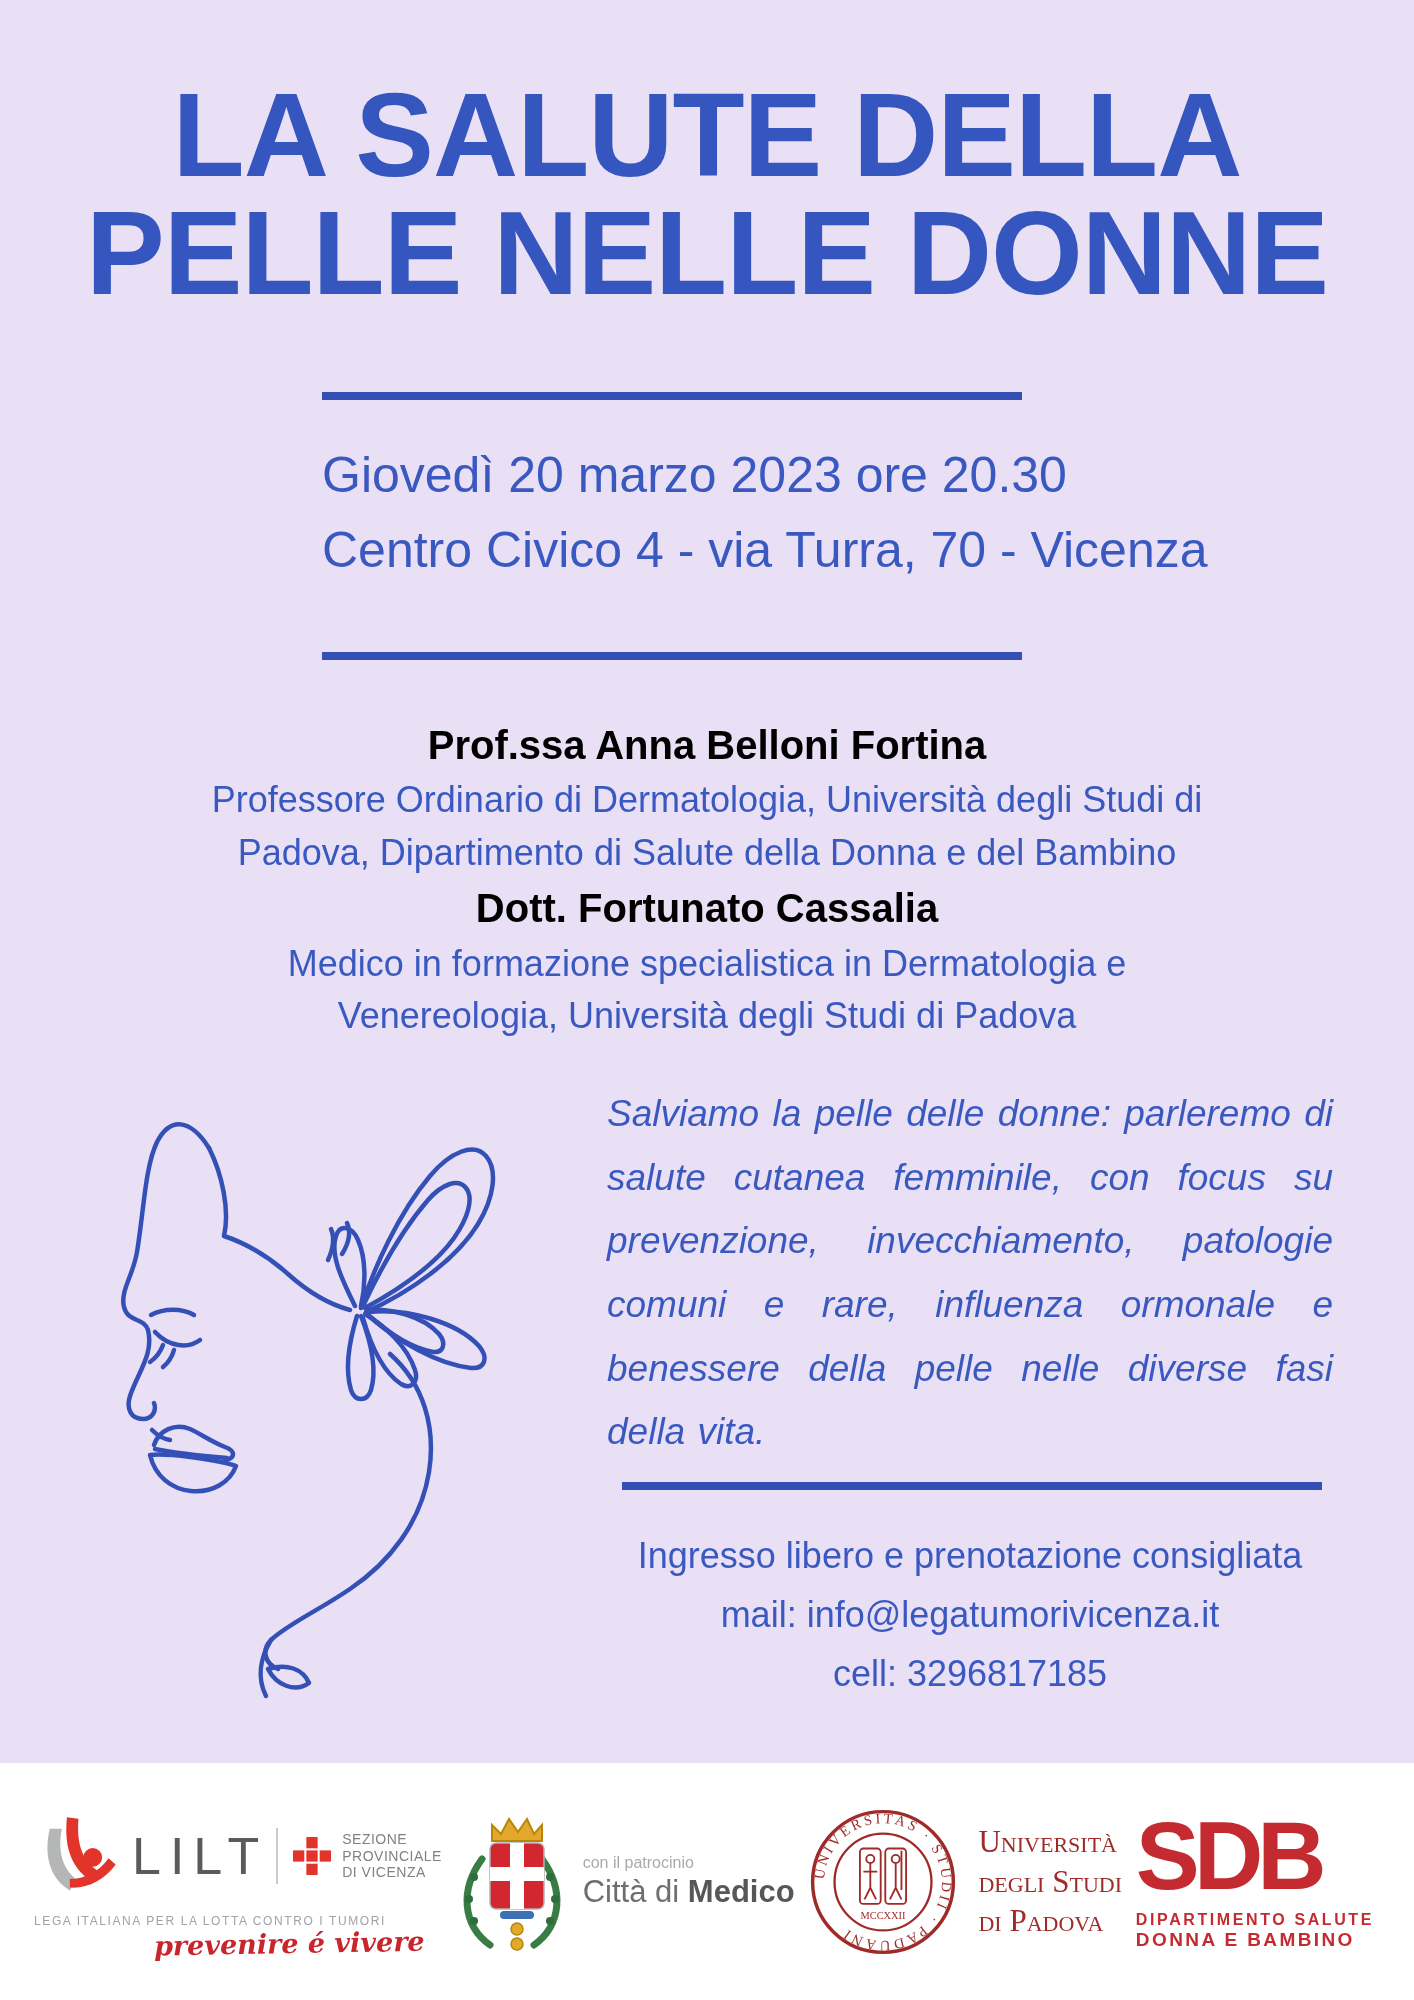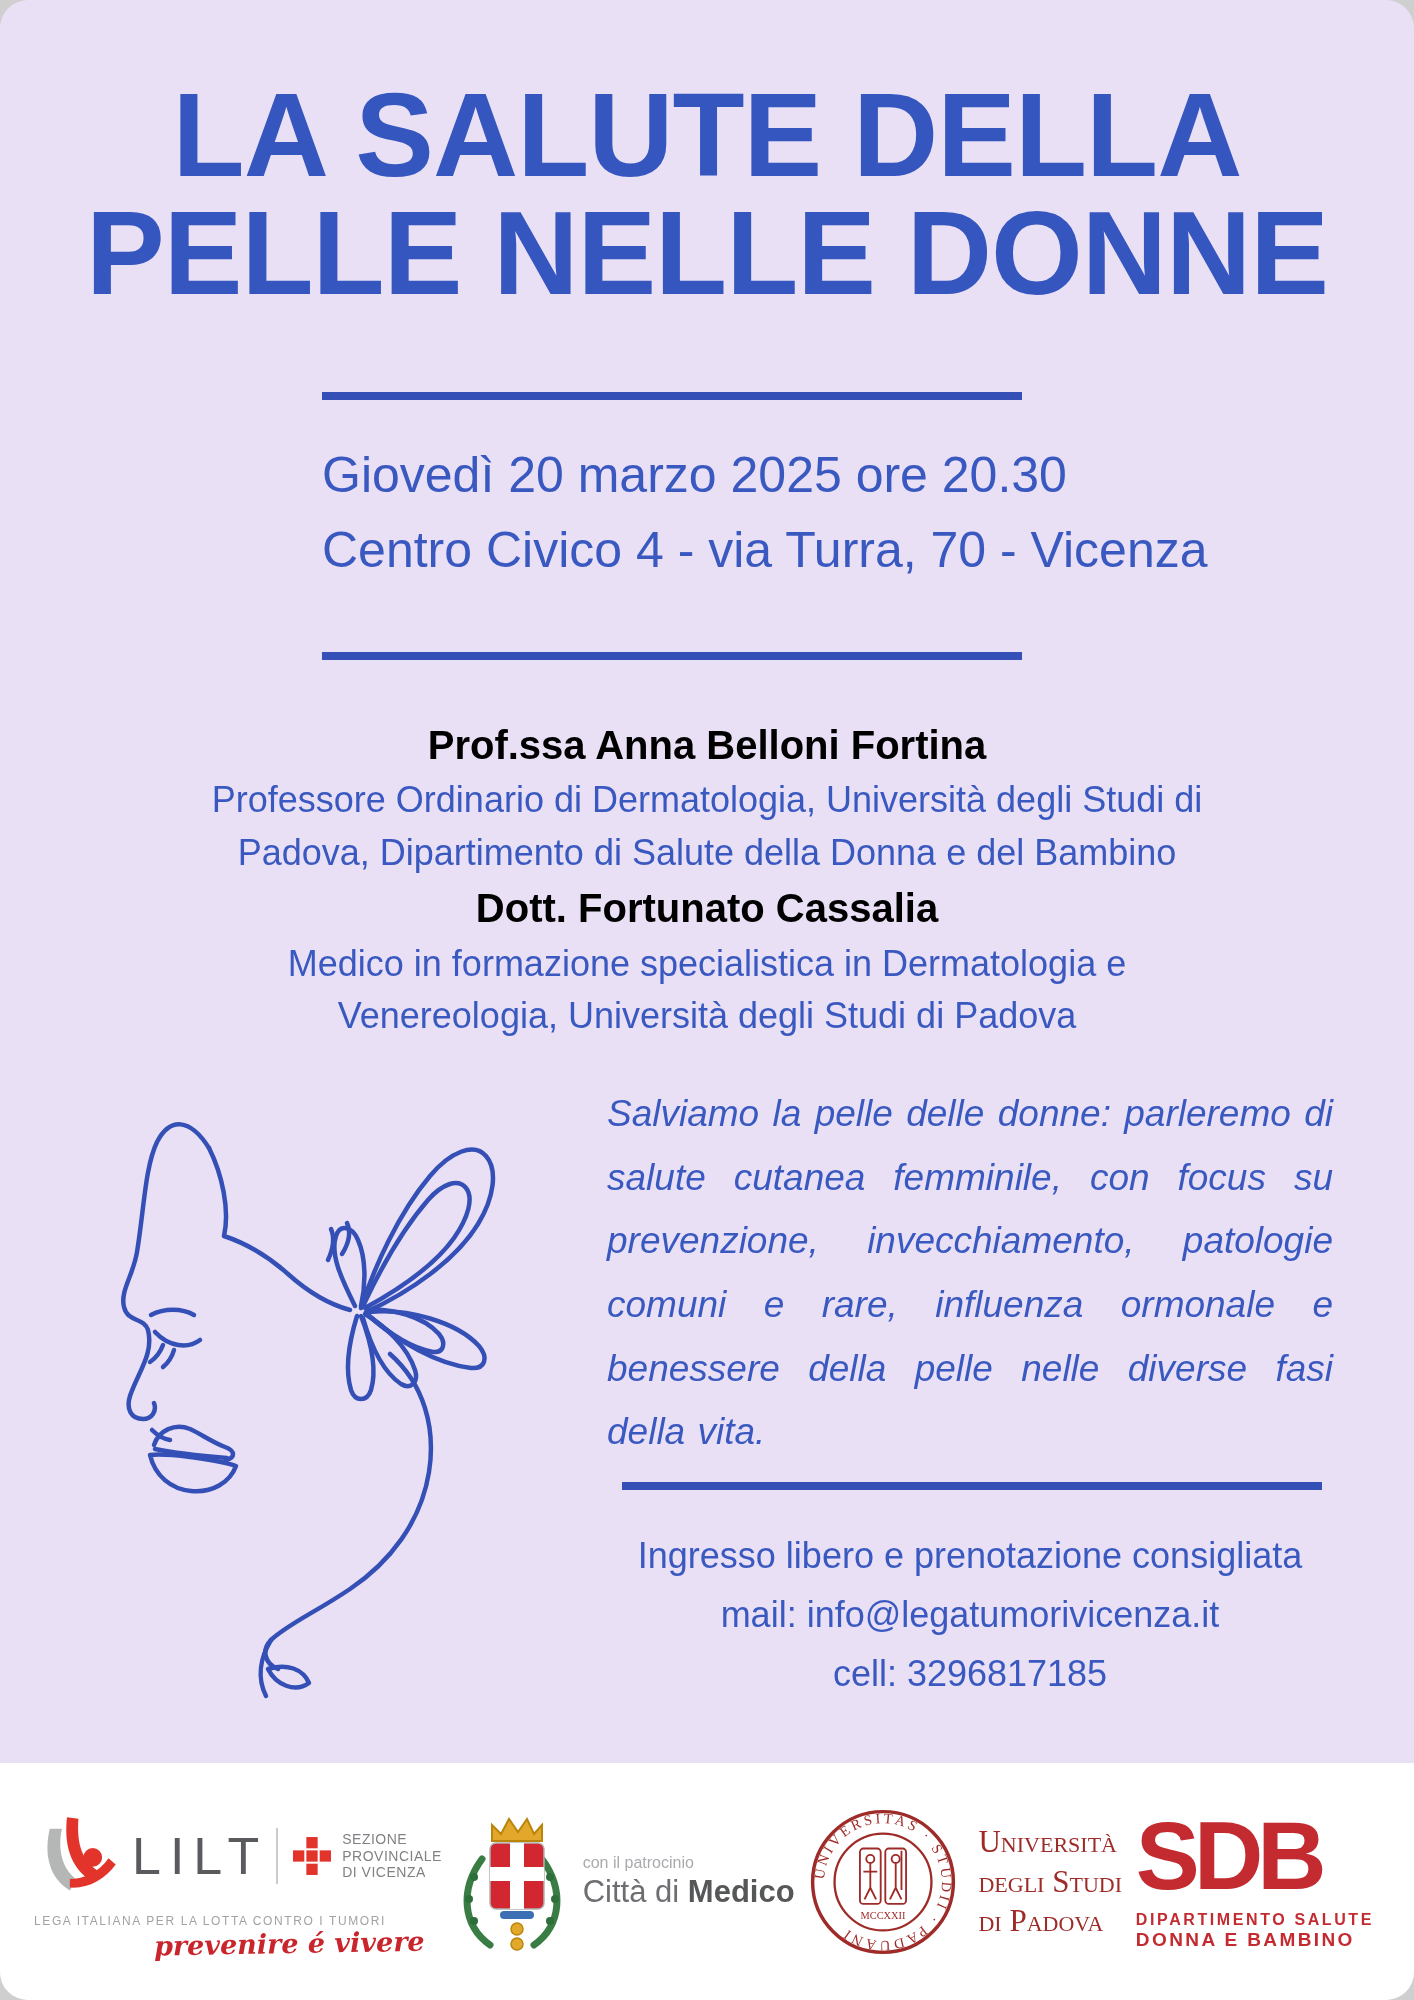--- a/index.html
+++ b/index.html
@@ -1,18 +1,18 @@
 <!DOCTYPE html>
 <html><head>
 <meta charset="utf-8">
 <style>
   html,body{margin:0;padding:0;background:#cfcfcf;}
   .page{
     position:relative;width:1414px;height:2000px;background:#e9e0f5;
-    overflow:hidden;font-family:"Liberation Sans",sans-serif;color:#3655bd;border-radius:28px;
+    overflow:hidden;font-family:"Liberation Sans",sans-serif;color:#3655bd;
   }
   .title{
     position:absolute;top:76px;left:0;width:100%;text-align:center;
     font-size:118px;font-weight:bold;line-height:1.0;color:#3656bf;letter-spacing:-1px;
   }
   .rule{position:absolute;height:8px;background:#3450b6;}
   .rule1{top:392px;left:322px;width:700px;}
   .rule2{top:652px;left:322px;width:700px;}
   .rule3{top:1482px;left:622px;width:700px;}
   .when{
@@ -71,21 +71,21 @@
 <div class="page">
 
   <div class="title">
     <div>LA SALUTE DELLA</div>
     <div>PELLE NELLE DONNE</div>
   </div>
 
   <div class="rule rule1"></div>
 
   <div class="when">
-    <div>Giovedì 20 marzo 2025 ore 20.30</div>
+    <div>Giovedì 20 marzo 2023 ore 20.30</div>
     <div>Centro Civico 4 - via Turra, 70 - Vicenza</div>
   </div>
 
   <div class="rule rule2"></div>
 
   <div class="speakers">
     <div class="name">Prof.ssa Anna Belloni Fortina</div>
     <div>Professore Ordinario di Dermatologia, Università degli Studi di</div>
     <div>Padova, Dipartimento di Salute della Donna e del Bambino</div>
     <div class="name">Dott. Fortunato Cassalia</div>

